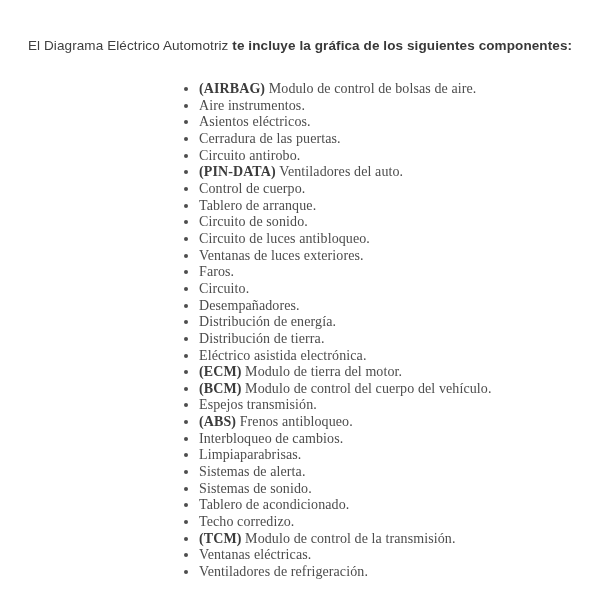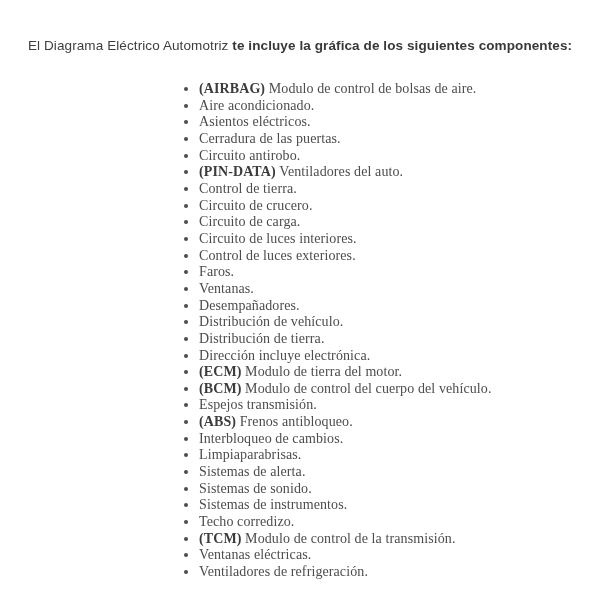--- a/index.html
+++ b/index.html
@@ -60,44 +60,44 @@
 
 <div class="page">
 
   <div class="doc-title">
     <span class="title-regular">El Diagrama Eléctrico Automotriz</span>
     <span class="title-bold">te incluye la gráfica de los siguientes componentes:</span>
   </div>
 
   <ul class="components">
       <li><strong>(AIRBAG) </strong><span>Modulo de control de bolsas de aire.</span></li>
-      <li><span>Aire acondicionado.</span></li>
+      <li><span>Aire instrumentos.</span></li>
       <li><span>Asientos eléctricos.</span></li>
       <li><span>Cerradura de las puertas.</span></li>
       <li><span>Circuito antirobo.</span></li>
       <li><strong>(PIN-DATA) </strong><span>Ventiladores del auto.</span></li>
-      <li><span>Control de tierra.</span></li>
-      <li><span>Circuito de crucero.</span></li>
-      <li><span>Circuito de carga.</span></li>
-      <li><span>Circuito de luces interiores.</span></li>
-      <li><span>Control de luces exteriores.</span></li>
+      <li><span>Control de cuerpo.</span></li>
+      <li><span>Tablero de arranque.</span></li>
+      <li><span>Circuito de sonido.</span></li>
+      <li><span>Circuito de luces antibloqueo.</span></li>
+      <li><span>Ventanas de luces exteriores.</span></li>
       <li><span>Faros.</span></li>
-      <li><span>Ventanas.</span></li>
+      <li><span>Circuito.</span></li>
       <li><span>Desempañadores.</span></li>
-      <li><span>Distribución de vehículo.</span></li>
+      <li><span>Distribución de energía.</span></li>
       <li><span>Distribución de tierra.</span></li>
-      <li><span>Dirección incluye electrónica.</span></li>
+      <li><span>Eléctrico asistida electrónica.</span></li>
       <li><strong>(ECM) </strong><span>Modulo de tierra del motor.</span></li>
       <li><strong>(BCM) </strong><span>Modulo de control del cuerpo del vehículo.</span></li>
       <li><span>Espejos transmisión.</span></li>
       <li><strong>(ABS) </strong><span>Frenos antibloqueo.</span></li>
       <li><span>Interbloqueo de cambios.</span></li>
       <li><span>Limpiaparabrisas.</span></li>
       <li><span>Sistemas de alerta.</span></li>
       <li><span>Sistemas de sonido.</span></li>
-      <li><span>Sistemas de instrumentos.</span></li>
+      <li><span>Tablero de acondicionado.</span></li>
       <li><span>Techo corredizo.</span></li>
       <li><strong>(TCM) </strong><span>Modulo de control de la transmisión.</span></li>
       <li><span>Ventanas eléctricas.</span></li>
       <li><span>Ventiladores de refrigeración.</span></li>
     </ul>
 
 </div>
 
 </body></html>

